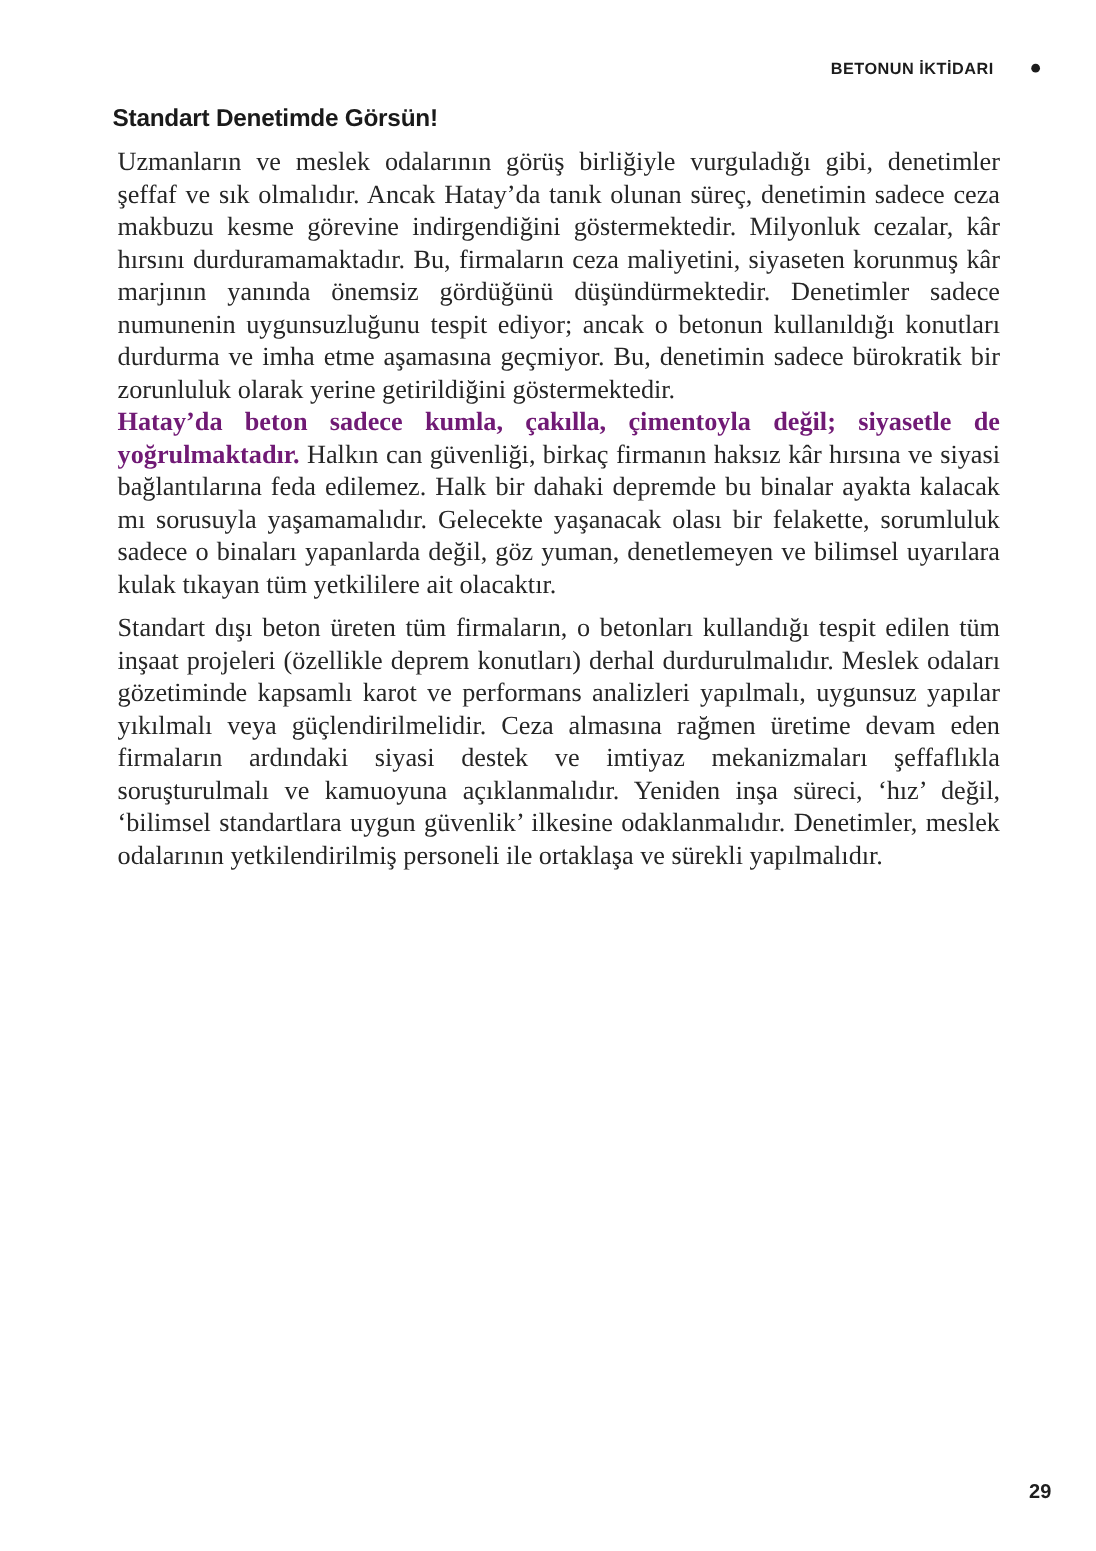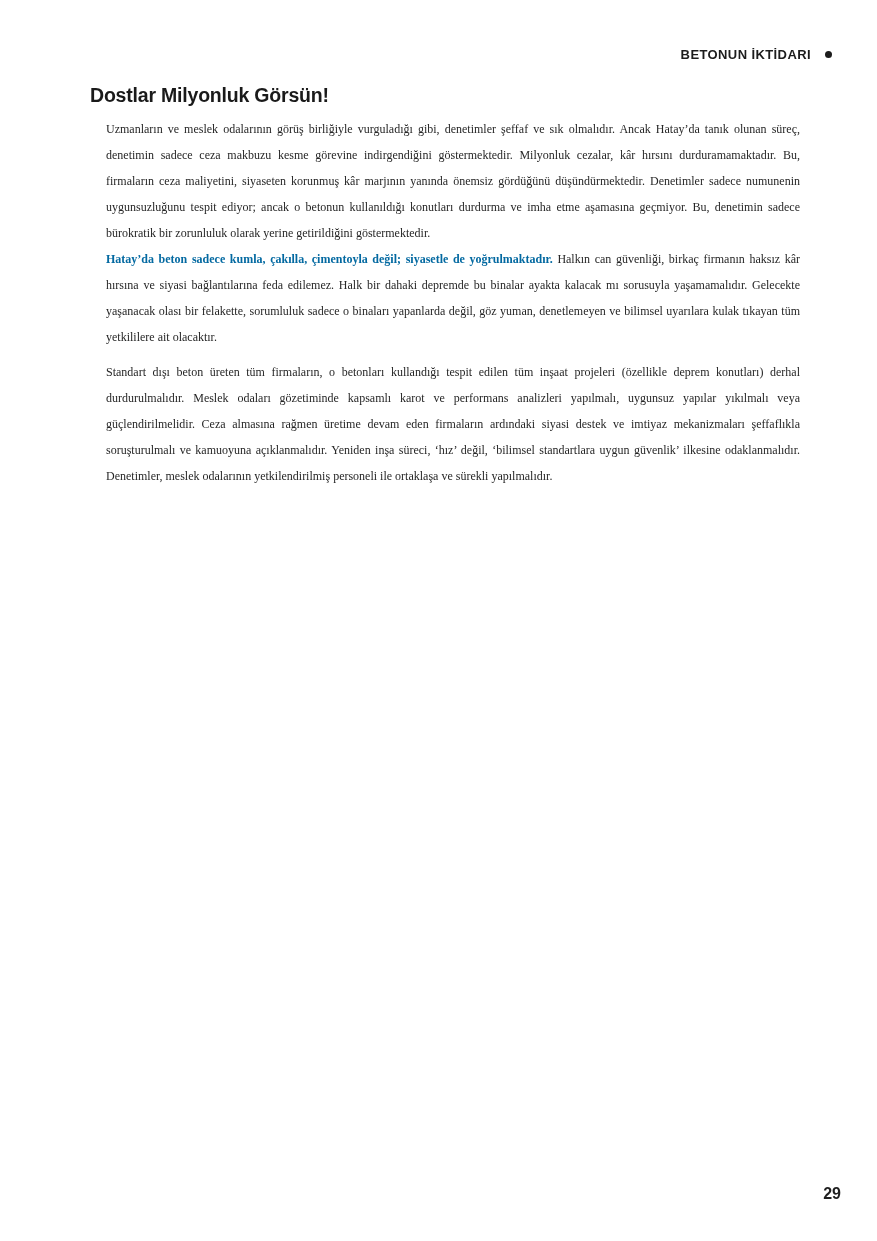--- a/index.html
+++ b/index.html
@@ -16,21 +16,21 @@
     color: #222222;
     overflow: hidden;
   }
   
   .running-header {
     position: absolute;
     top: 47px;
     right: 45px;
     display: flex;
     align-items: center;
-    gap: 14px;
+    gap: 30px;
   }
   .running-title {
     font-family: "Liberation Sans", "DejaVu Sans", sans-serif;
     font-weight: 700;
     font-stretch: condensed;
     font-size: 13px;
     letter-spacing: 0.4px;
     color: #1c1c1c;
     text-transform: uppercase;
     line-height: 15px;
@@ -56,32 +56,32 @@
     line-height: 23px;
     letter-spacing: -0.2px;
     color: #1a1a1a;
     margin: 0 0 9px 0;
   }
   .section + .section .section-heading {
     margin-top: 19px;
   }
   .body-paragraph {
     font-family: "Liberation Serif", "DejaVu Serif", serif;
-    font-size: 12px;
+    font-size: 21px;
     line-height: 26px;
     color: #262626;
     text-align: justify;
     hyphens: auto;
     -webkit-hyphens: auto;
-    margin: 0 0 9px 16px;
+    margin: 0 0 9px 4px;
   }
   .body-paragraph:last-child { margin-bottom: 0; }
   .lead-bold {
     font-weight: 700;
-    color: #0369a1;
+    color: #701a75;
   }
   
   .page-number {
     position: absolute;
     right: 36px;
     bottom: 38px;
     font-family: "Liberation Sans", "DejaVu Sans", sans-serif;
     font-weight: 600;
     font-size: 16px;
     color: #1f1f1f;
@@ -93,21 +93,21 @@
 <div class="page">
 
   <div class="running-header">
     <span class="running-title">BETONUN İKTİDARI</span>
     <span class="header-bullet"></span>
   </div>
 
   <div class="content">
 
     <div class="section">
-      <h2 class="section-heading">Dostlar Milyonluk Görsün!</h2>
+      <h2 class="section-heading">Standart Denetimde Görsün!</h2>
       <p class="body-paragraph">Uzmanların ve meslek odalarının görüş birliğiyle vurguladığı gibi, denetimler şeffaf ve sık olmalıdır. Ancak Hatay’da tanık olunan süreç, denetimin sadece ceza makbuzu kesme görevine indirgendiğini göstermektedir. Milyonluk cezalar, kâr hırsını durduramamaktadır. Bu, firmaların ceza maliyetini, siyaseten korunmuş kâr marjının yanında önemsiz gördüğünü düşündürmektedir. Denetimler sadece numunenin uygunsuzluğunu tespit ediyor; ancak o betonun kullanıldığı konutları durdurma ve imha etme aşamasına geçmiyor. Bu, denetimin sadece bürokratik bir zorunluluk olarak yerine getirildiğini göstermektedir.</p>
     </div>
 
     <div class="section">
       <p class="body-paragraph"><strong class="lead-bold">Hatay’da beton sadece kumla, çakılla, çimentoyla değil; siyasetle de yoğrulmaktadır. </strong><span>Halkın can güvenliği, birkaç firmanın haksız kâr hırsına ve siyasi bağlantılarına feda edilemez. Halk bir dahaki depremde bu binalar ayakta kalacak mı sorusuyla yaşamamalıdır. Gelecekte yaşanacak olası bir felakette, sorumluluk sadece o binaları yapanlarda değil, göz yuman, denetlemeyen ve bilimsel uyarılara kulak tıkayan tüm yetkililere ait olacaktır.</span></p>
       <p class="body-paragraph">Standart dışı beton üreten tüm firmaların, o betonları kullandığı tespit edilen tüm inşaat projeleri (özellikle deprem konutları) derhal durdurulmalıdır. Meslek odaları gözetiminde kapsamlı karot ve performans analizleri yapılmalı, uygunsuz yapılar yıkılmalı veya güçlendirilmelidir. Ceza almasına rağmen üretime devam eden firmaların ardındaki siyasi destek ve imtiyaz mekanizmaları şeffaflıkla soruşturulmalı ve kamuoyuna açıklanmalıdır. Yeniden inşa süreci, ‘hız’ değil, ‘bilimsel standartlara uygun güvenlik’ ilkesine odaklanmalıdır. Denetimler, meslek odalarının yetkilendirilmiş personeli ile ortaklaşa ve sürekli yapılmalıdır.</p>
     </div>
 
   </div>
 

